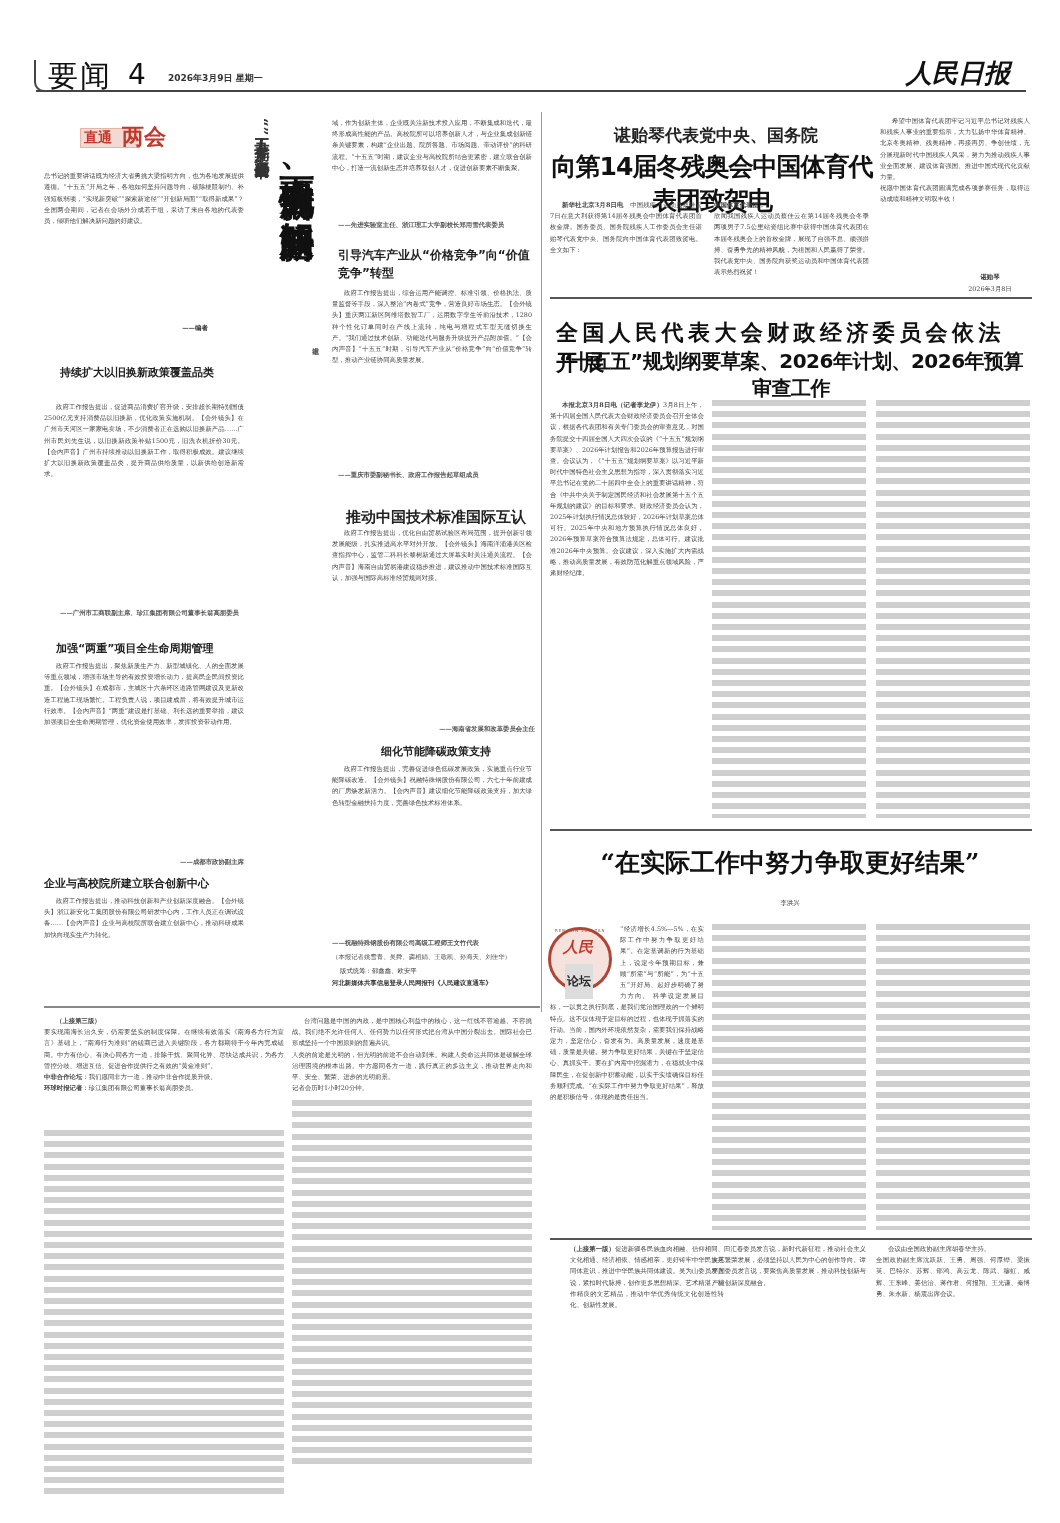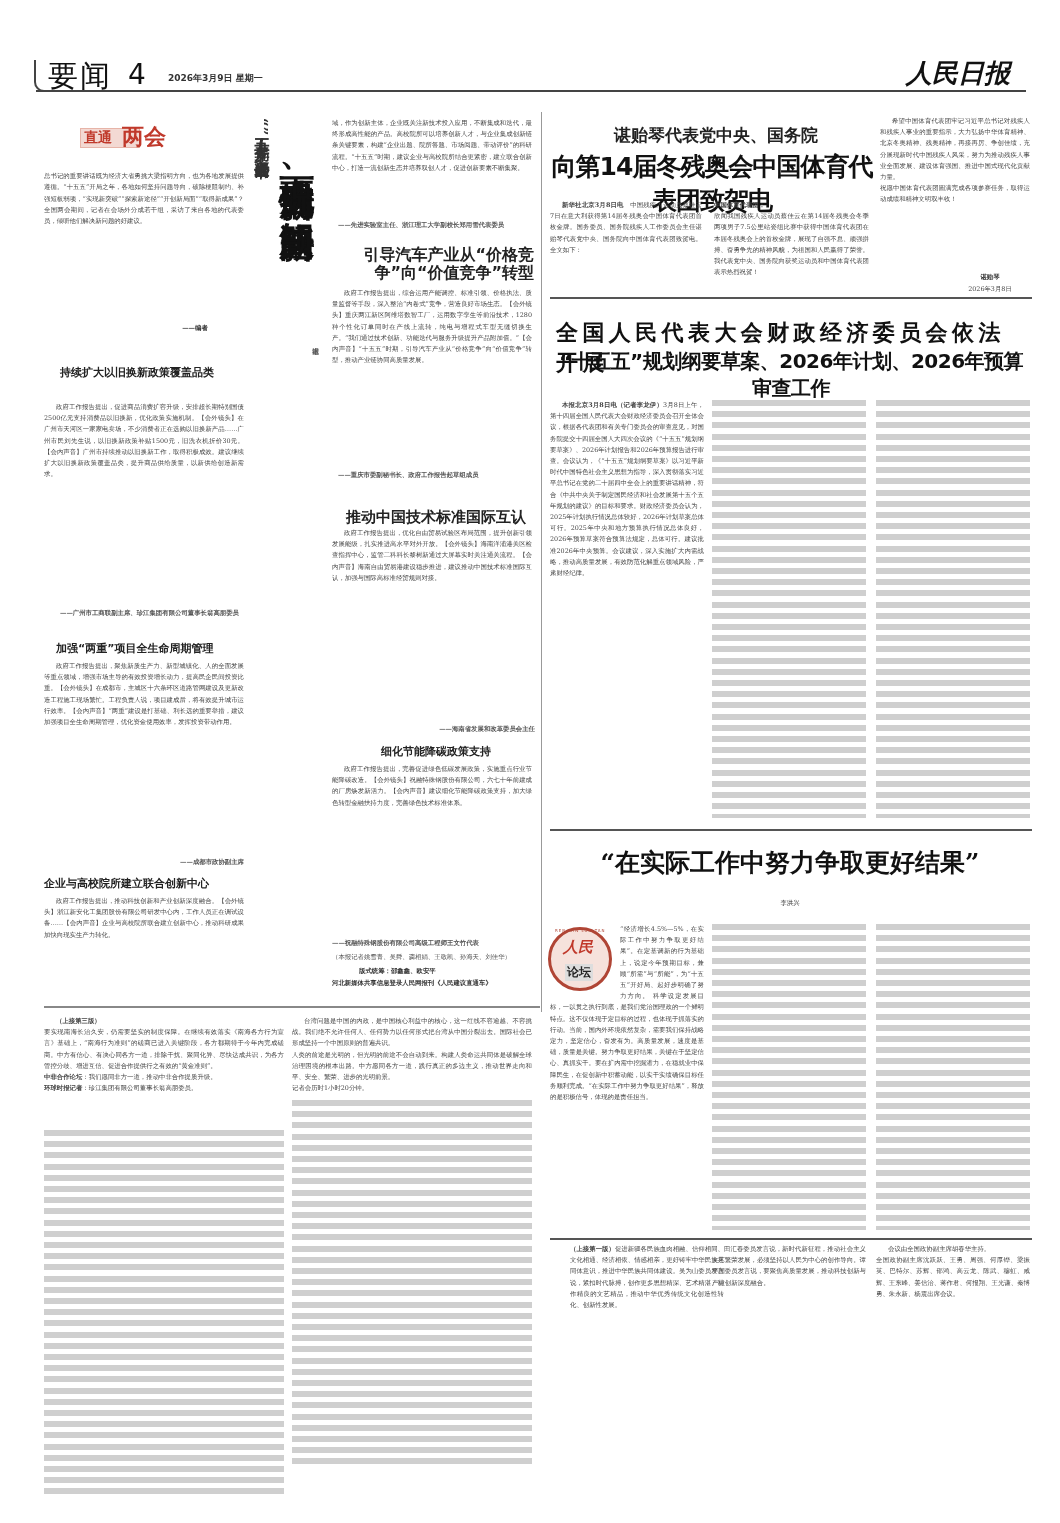--- a/index.html
+++ b/index.html
@@ -16,21 +16,21 @@
 .hd{font-family:"DejaVu Sans",sans-serif;font-weight:bold;color:#222}
 .vrule{position:absolute;width:1px;background:#777}
 .hrule{position:absolute;height:2px;background:#666}
 .vtitle{writing-mode:vertical-rl;font-family:"DejaVu Sans",sans-serif;font-weight:bold;color:#111}
 .stamp{left:80px;top:122px;width:88px;height:28px}
 .stamp .box{position:absolute;left:0;top:6px;width:60px;height:20px;background:#f3d9d3;border:1px solid #e7b4a8}
 .stamp .t1{position:absolute;left:4px;top:7px;font-family:"DejaVu Sans",sans-serif;font-size:14px;color:#c0392b;font-weight:bold}
 .stamp .t2{position:absolute;left:42px;top:0px;font-family:"DejaVu Sans",sans-serif;font-size:22px;color:#c0392b;font-weight:bold}
 .luntan{left:548px;top:927px;width:64px;height:64px;border-radius:50%;border:3px solid #b04535;background:#f6e2dc}
 .luntan .r{position:absolute;left:12px;top:8px;font-family:"DejaVu Serif",serif;font-style:italic;font-size:15px;color:#c0392b;font-weight:bold}
-.luntan .l{position:absolute;left:14px;top:34px;font-family:"DejaVu Sans",sans-serif;font-size:12px;color:#222;font-weight:bold;background:#ddd;padding:0 2px}
+.luntan .l{position:absolute;left:14px;top:34px;font-family:"DejaVu Sans",sans-serif;font-size:12px;color:#222;font-weight:bold;background:#ddd;padding:9px 2px}
 .luntan .ring{position:absolute;left:4px;top:-2px;font-size:4px;color:#b04535;font-family:"DejaVu Sans",sans-serif;letter-spacing:1px}
 .filler{background:repeating-linear-gradient(to bottom,#cfcfcf 0,#cfcfcf 6px,transparent 6px,transparent 11.2px)}
 </style>
 </head>
 <body>
 
 <div class="masthead-curve"></div>
 <div class="abs section-title">要闻</div>
 <div class="abs page-num">4</div>
 <div class="abs date">2026年3月9日 星期一</div>
@@ -60,33 +60,33 @@
 <div class="abs hd" style="left:44px;top:876px;width:200px;font-size:11px">企业与高校院所建立联合创新中心</div>
 <div class="abs txt" style="left:44px;top:896px;width:200px;height:112px;text-indent:12px">政府工作报告提出，推动科技创新和产业创新深度融合。【会外镜头】浙江新安化工集团股份有限公司研发中心内，工作人员正在调试设备……【会内声音】企业与高校院所联合建立创新中心，推动科研成果加快向现实生产力转化。</div>
 
 <div class="abs vtitle" style="left:252px;top:118px;height:500px;font-family:'DejaVu Serif',serif;font-size:15px;font-weight:bold;color:#333">“十五五”开局之年，会内会外话发展——</div>
 <div class="abs vtitle" style="left:273px;top:150px;height:480px;font-size:35px;letter-spacing:1px">下功夫研究新情况、解决新问题</div>
 <div class="abs vtitle" style="left:310px;top:342px;font-size:7px;font-weight:normal;color:#555;font-family:'DejaVu Serif',serif">本报记者</div>
 
 <div class="abs txt" style="left:332px;top:118px;width:200px;height:100px;">域，作为创新主体，企业既关注新技术投入应用，不断集成和迭代，最终形成高性能的产品。高校院所可以培养创新人才，与企业集成创新链条关键要素，构建“企业出题、院所答题、市场阅题、带动评价”的科研流程。“十五五”时期，建议企业与高校院所结合更紧密，建立联合创新中心，打造一流创新生态并培养双创人才，促进创新要素不断集聚。</div>
 <div class="abs txt" style="left:338px;top:220px;width:195px;font-weight:bold;color:#555">——先进实验室主任、浙江理工大学副校长郑用雪代表委员</div>
 
-<div class="abs hd" style="left:338px;top:246px;width:196px;font-size:16px;line-height:18px;text-align:right">引导汽车产业从“价格竞争”向“价值竞争”转型</div>
+<div class="abs hd" style="left:338px;top:246px;width:196px;font-size:12px;line-height:18px;text-align:left">引导汽车产业从“价格竞争”向“价值竞争”转型</div>
 <div class="abs txt" style="left:332px;top:288px;width:200px;height:180px;text-indent:12px">政府工作报告提出，综合运用产能调控、标准引领、价格执法、质量监督等手段，深入整治“内卷式”竞争，营造良好市场生态。【会外镜头】重庆两江新区阿维塔数智工厂，运用数字孪生等前沿技术，1280种个性化订单同时在产线上流转，纯电与增程式车型无缝切换生产。“我们通过技术创新、功能迭代与服务升级提升产品附加值。”【会内声音】“十五五”时期，引导汽车产业从“价格竞争”向“价值竞争”转型，推动产业链协同高质量发展。</div>
 <div class="abs txt" style="left:338px;top:470px;width:195px;font-weight:bold;color:#555">——重庆市委副秘书长、政府工作报告起草组成员</div>
 
 <div class="abs hd" style="left:338px;top:508px;width:196px;font-size:15px;text-align:center">推动中国技术标准国际互认</div>
 <div class="abs txt" style="left:332px;top:528px;width:200px;height:195px;text-indent:12px">政府工作报告提出，优化自由贸易试验区布局范围，提升创新引领发展能级，扎实推进高水平对外开放。【会外镜头】海南洋浦港关区检查指挥中心，监管二科科长黎树新通过大屏幕实时关注通关流程。【会内声音】海南自由贸易港建设稳步推进，建议推动中国技术标准国际互认，加强与国际高标准经贸规则对接。</div>
 <div class="abs txt" style="left:380px;top:724px;width:155px;text-align:right;font-weight:bold;color:#555">——海南省发展和改革委员会主任</div>
 
 <div class="abs hd" style="left:338px;top:744px;width:196px;font-size:11px;text-align:center">细化节能降碳政策支持</div>
 <div class="abs txt" style="left:332px;top:764px;width:200px;height:172px;text-indent:12px">政府工作报告提出，完善促进绿色低碳发展政策，实施重点行业节能降碳改造。【会外镜头】祝融特殊钢股份有限公司，六七十年前建成的厂房焕发新活力。【会内声音】建议细化节能降碳政策支持，加大绿色转型金融扶持力度，完善绿色技术标准体系。</div>
 <div class="abs txt" style="left:332px;top:938px;width:200px;font-weight:bold;color:#555">——祝融特殊钢股份有限公司高级工程师王文竹代表</div>
 <div class="abs txt" style="left:332px;top:952px;width:200px;color:#555">（本报记者姚雪青、吴舜、龚相娟、王敬凯、孙海天、刘佳华）</div>
-<div class="abs txt" style="left:359px;top:966px;width:195px;font-weight:bold;color:#333">版式统筹：邵鑫鑫、欧安平</div>
+<div class="abs txt" style="left:340px;top:966px;width:195px;font-weight:normal;color:#333">版式统筹：邵鑫鑫、欧安平</div>
 <div class="abs txt" style="left:332px;top:978px;width:200px;font-weight:bold;color:#333">河北新媒体共享信息登录人民网报刊《人民建议直通车》</div>
 
 <div class="vrule" style="left:541px;top:112px;height:900px;background:#999"></div>
 <div class="hrule" style="left:44px;top:1006px;width:496px;height:2px;background:#888"></div>
 
 <div class="abs" style="left:556px;top:124px;width:320px;text-align:center;font-family:'DejaVu Serif',serif;font-weight:bold;font-size:17px;color:#222">谌贻琴代表党中央、国务院</div>
 <div class="abs hd" style="left:548px;top:150px;width:328px;font-size:25px;line-height:34px;letter-spacing:-1px;text-align:center;color:#111">向第14届冬残奥会中国体育代表团致贺电</div>
 <div class="abs txt" style="left:550px;top:200px;width:152px;height:82px;text-indent:12px">
   <b>新华社北京3月8日电</b>　<span>中国残疾人运动员蔡佳云7日在意大利获得第14届冬残奥会中国体育代表团首枚金牌。国务委员、国务院残疾人工作委员会主任谌贻琴代表党中央、国务院向中国体育代表团致贺电。全文如下：</span>
 </div>

